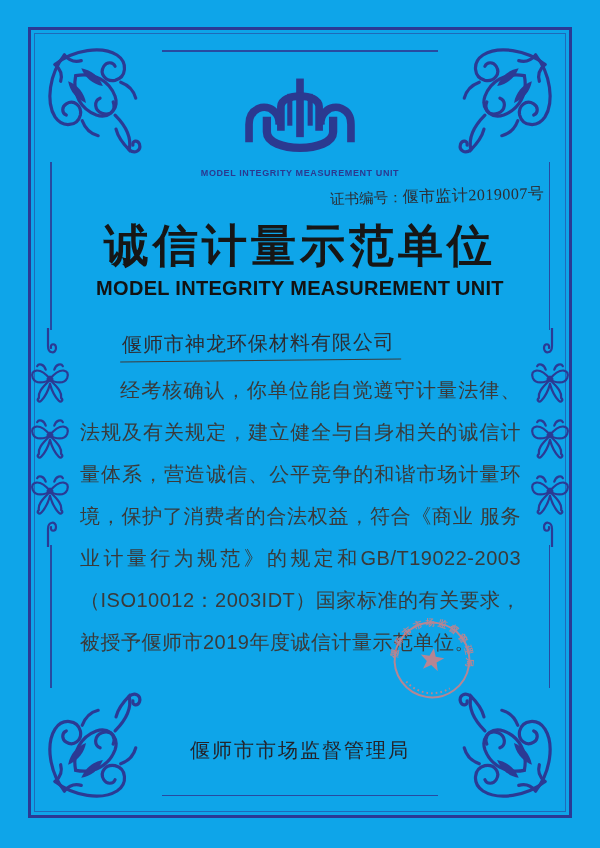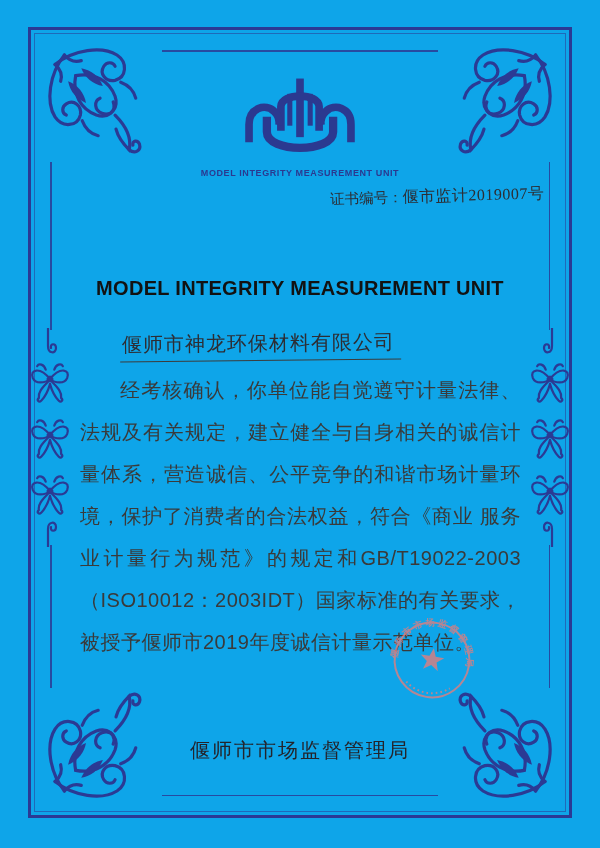--- a/index.html
+++ b/index.html
@@ -182,20 +182,21 @@
         <path d="M58,64 V88 C58,121 162,121 162,88 V64" stroke-width="13"></path>
       </g>
     </svg>
     <div class="logo-caption">MODEL INTEGRITY MEASUREMENT UNIT</div>
   </div>
 
   <div class="cert-no">
     <span>证书编号：</span><span class="val">偃市监计2019007号</span>
   </div>
 
+  <div class="title-zh">诚信计量示范单位</div>
   <div class="title-en">MODEL INTEGRITY MEASUREMENT UNIT</div>
 
   <div class="awardee">
     <span>偃师市神龙环保材料有限公司</span>
   </div>
 
   <div class="body-text">经考核确认，你单位能自觉遵守计量法律、法规及有关规定，建立健全与自身相关的诚信计量体系，营造诚信、公平竞争的和谐市场计量环境，保护了消费者的合法权益，符合《商业 服务业计量行为规范》的规定和GB/T19022-2003（ISO10012：2003IDT）国家标准的有关要求，被授予偃师市2019年度诚信计量示范单位。</div>
 
   <svg class="seal" viewBox="0 0 150 150">
     <circle cx="75" cy="75" r="56" fill="none" stroke="var(--seal)" stroke-width="3"></circle>

